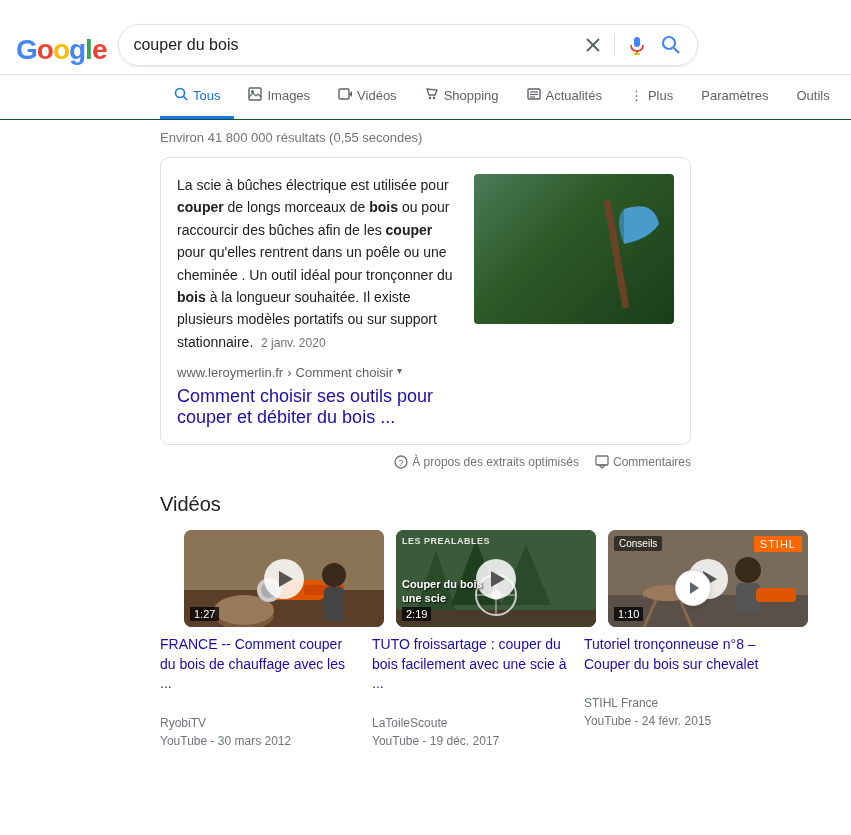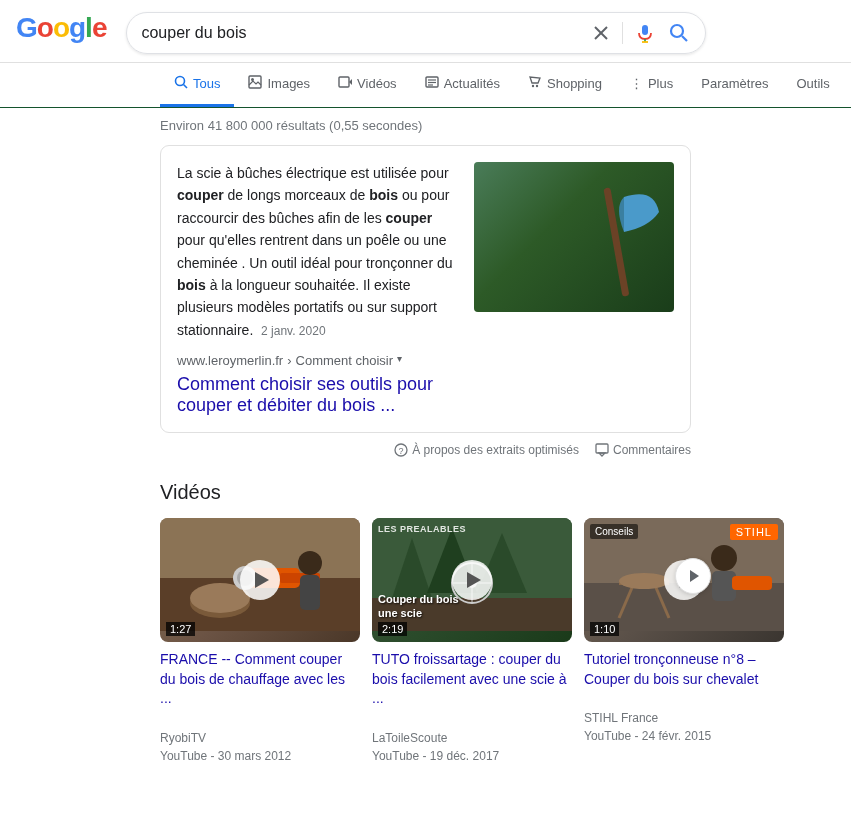--- a/index.html
+++ b/index.html
@@ -5,24 +5,25 @@
     * { box-sizing: border-box; margin: 0; padding: 0; }
     body {
       font-family: Arial, sans-serif;
       background: #fff;
       color: #202124;
       font-size: 14px;
     }
     
     .header {
       display: flex;
-      align-items: flex-start;
+      align-items: flex-end;
       padding: 12px 16px 8px 16px;
-      gap: 20px;
+      gap: 12px;
       border-bottom: 1px solid #e0e0e0;
+      margin-top: 12px;
     }
     .logo {
       font-size: 28px;
       font-weight: bold;
       letter-spacing: -1px;
       flex-shrink: 0;
     }
     .logo-g { color: #4285F4; }
     .logo-o1 { color: #EA4335; }
     .logo-o2 { color: #FBBC05; }
@@ -176,25 +177,26 @@
       gap: 12px;
       align-items: flex-start;
       position: relative;
     }
     .video-card {
       width: 200px;
       flex-shrink: 0;
     }
     .video-thumb {
       width: 200px;
-      height: 124px;
+      height: 97px;
       border-radius: 8px;
       overflow: hidden;
       position: relative;
       background: #333;
+      margin-left: 24px;
     }
     .play-btn {
       position: absolute;
       top: 50%;
       left: 50%;
       transform: translate(-50%, -50%);
       width: 40px;
       height: 40px;
       background: rgba(255,255,255,0.85);
       border-radius: 50%;
@@ -370,37 +372,37 @@
       <svg width="14" height="14" viewBox="0 0 14 14">
         <rect x="1" y="2" width="10" height="10" rx="1" fill="none" stroke="#5f6368" stroke-width="1.4"></rect>
         <polygon points="11,7 14,4 14,10" fill="#5f6368"></polygon>
       </svg>
     </span>
     <span>Vidéos</span>
   </div>
   <div class="nav-tab">
     <span class="tab-icon">
       <svg width="14" height="14" viewBox="0 0 14 14">
+        <path d="M2 2 L4 8 L10 8 L12 3 Z" fill="none" stroke="#5f6368" stroke-width="1.3"></path>
+        <circle cx="5" cy="11" r="1.2" fill="#5f6368"></circle>
+        <circle cx="9" cy="11" r="1.2" fill="#5f6368"></circle>
+      </svg>
+    </span>
+    <span>Shopping</span>
+  </div>
+  <div class="nav-tab">
+    <span class="tab-icon">
+      <svg width="14" height="14" viewBox="0 0 14 14">
         <rect x="1" y="2" width="12" height="10" rx="1" fill="none" stroke="#5f6368" stroke-width="1.4"></rect>
         <line x1="3" y1="5" x2="11" y2="5" stroke="#5f6368" stroke-width="1.2"></line>
         <line x1="3" y1="7.5" x2="11" y2="7.5" stroke="#5f6368" stroke-width="1.2"></line>
         <line x1="3" y1="10" x2="8" y2="10" stroke="#5f6368" stroke-width="1.2"></line>
       </svg>
     </span>
     <span>Actualités</span>
-  </div>
-  <div class="nav-tab">
-    <span class="tab-icon">
-      <svg width="14" height="14" viewBox="0 0 14 14">
-        <path d="M2 2 L4 8 L10 8 L12 3 Z" fill="none" stroke="#5f6368" stroke-width="1.3"></path>
-        <circle cx="5" cy="11" r="1.2" fill="#5f6368"></circle>
-        <circle cx="9" cy="11" r="1.2" fill="#5f6368"></circle>
-      </svg>
-    </span>
-    <span>Shopping</span>
   </div>
   <div class="nav-tab">
     <span class="tab-icon">⋮</span>
     <span>Plus</span>
   </div>
   <div class="nav-tab">
     <span>Paramètres</span>
   </div>
   <div class="nav-tab">
     <span>Outils</span>

